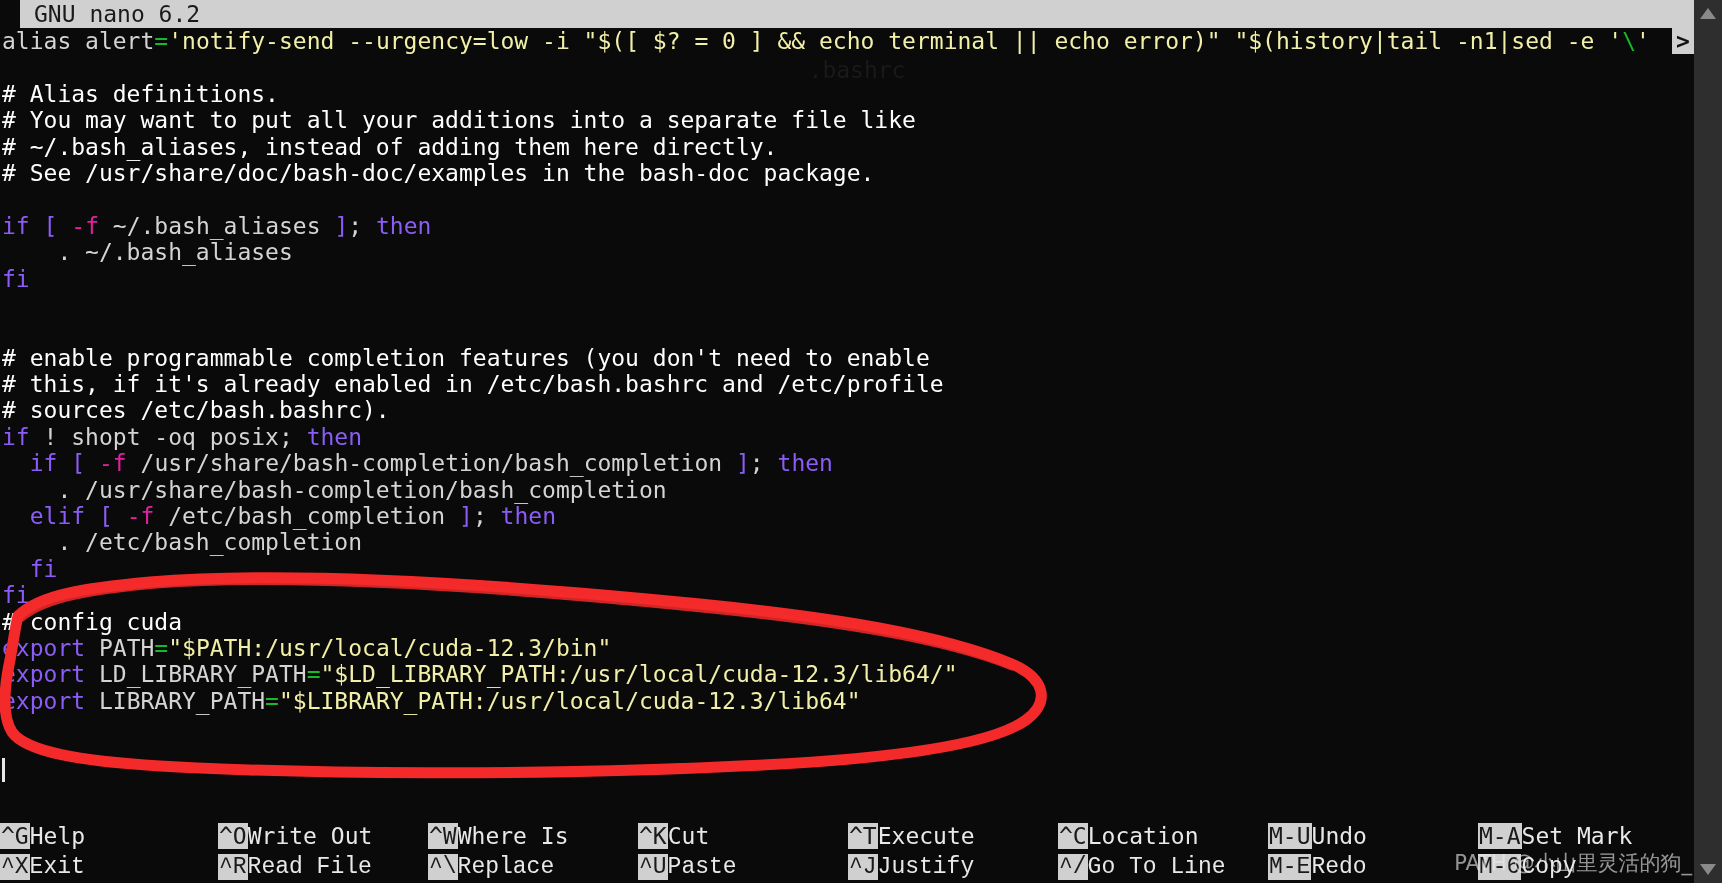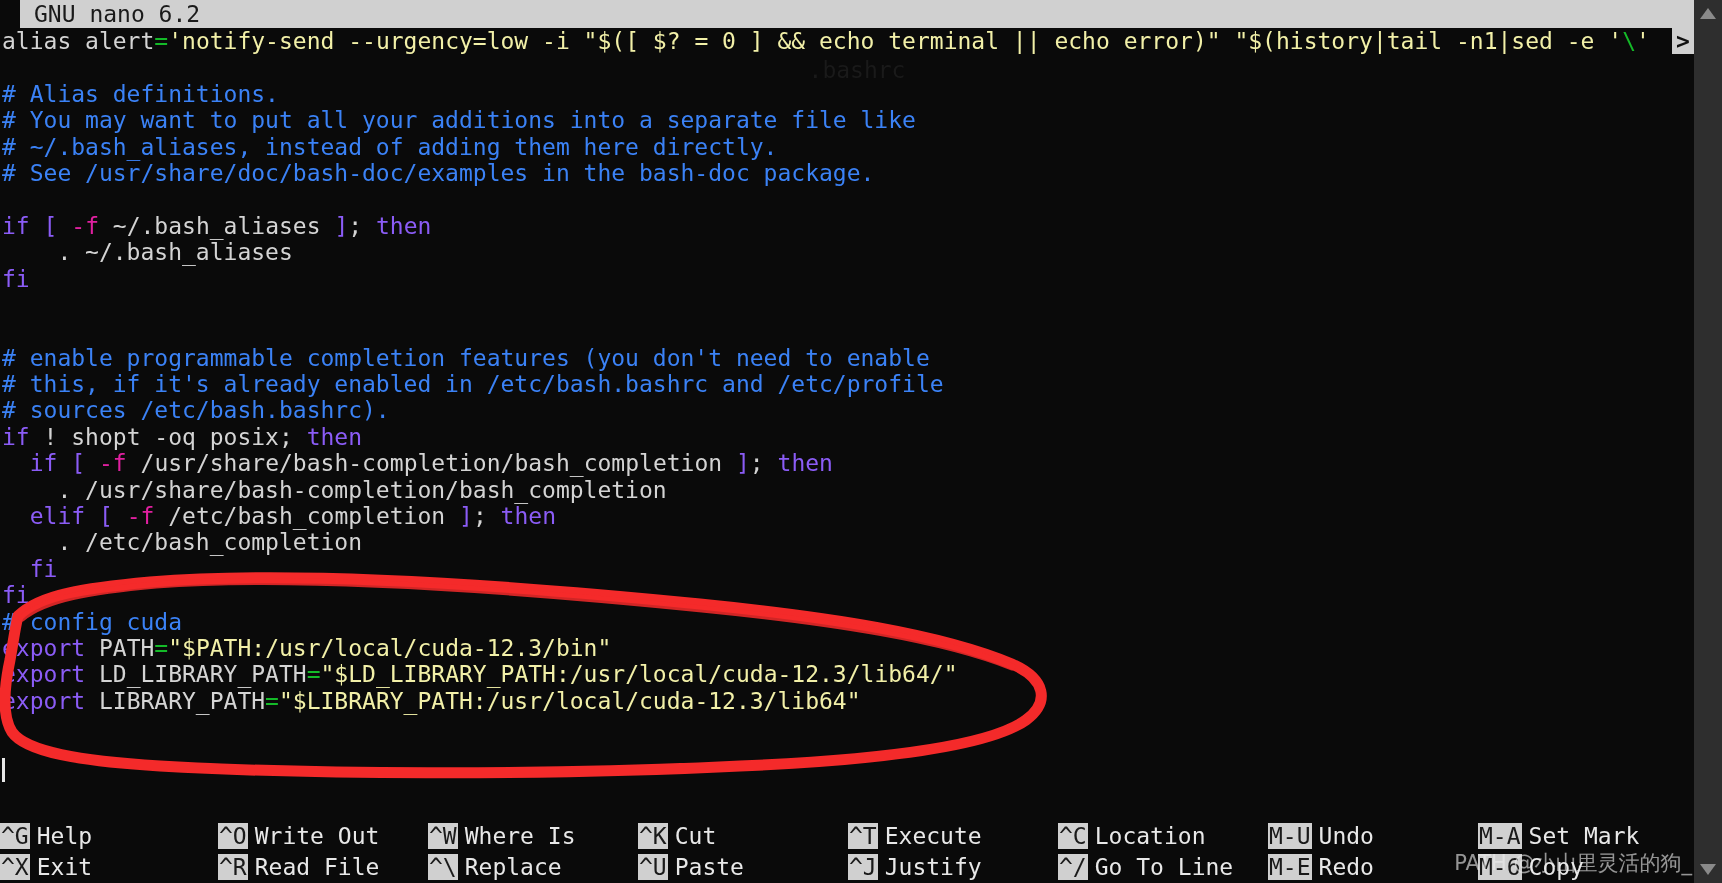--- a/index.html
+++ b/index.html
@@ -71,21 +71,21 @@
     white-space: pre;
     color: #d4d4d4;
   }
   .line {
     height: 26.4px;
     white-space: pre;
     padding-left: 2px;
   }
 
   
-  .c-comment  { color: #3b82f6; }
+  .c-comment  { color: #ffffff; }
   .c-kw       { color: #8b5cf6; }
   .c-str      { color: #f2f0a8; }
   .c-flag     { color: #e020a0; }
   .c-plain    { color: #d4d4d4; }
   .c-op       { color: #14ba28; }
 
   
   .wrapmark {
     position: absolute;
     right: 0px;
@@ -132,33 +132,32 @@
   }
   .help-row {
     position: absolute;
     left: 0;
     width: 1694px;
     height: 31px;
     line-height: 31px;
     white-space: pre;
   }
   .help-row.r1 { top: 0px; }
-  .help-row.r2 { top: 31px; }
+  .help-row.r2 { top: 31px; font-family: Liberation Mono, monospace; }
   .help-item {
     position: absolute;
     white-space: pre;
   }
   .help-key {
     background: #d0d0d0;
     color: #1a1a1a;
     padding: 0 1px;
   }
   .help-label {
     color: #e8e8e8;
-    padding-left: 7px;
   }
 
   
   #scrollbar {
     position: absolute;
     right: 0;
     top: 0;
     width: 28px;
     height: 883px;
     background: #2e2e2e;

